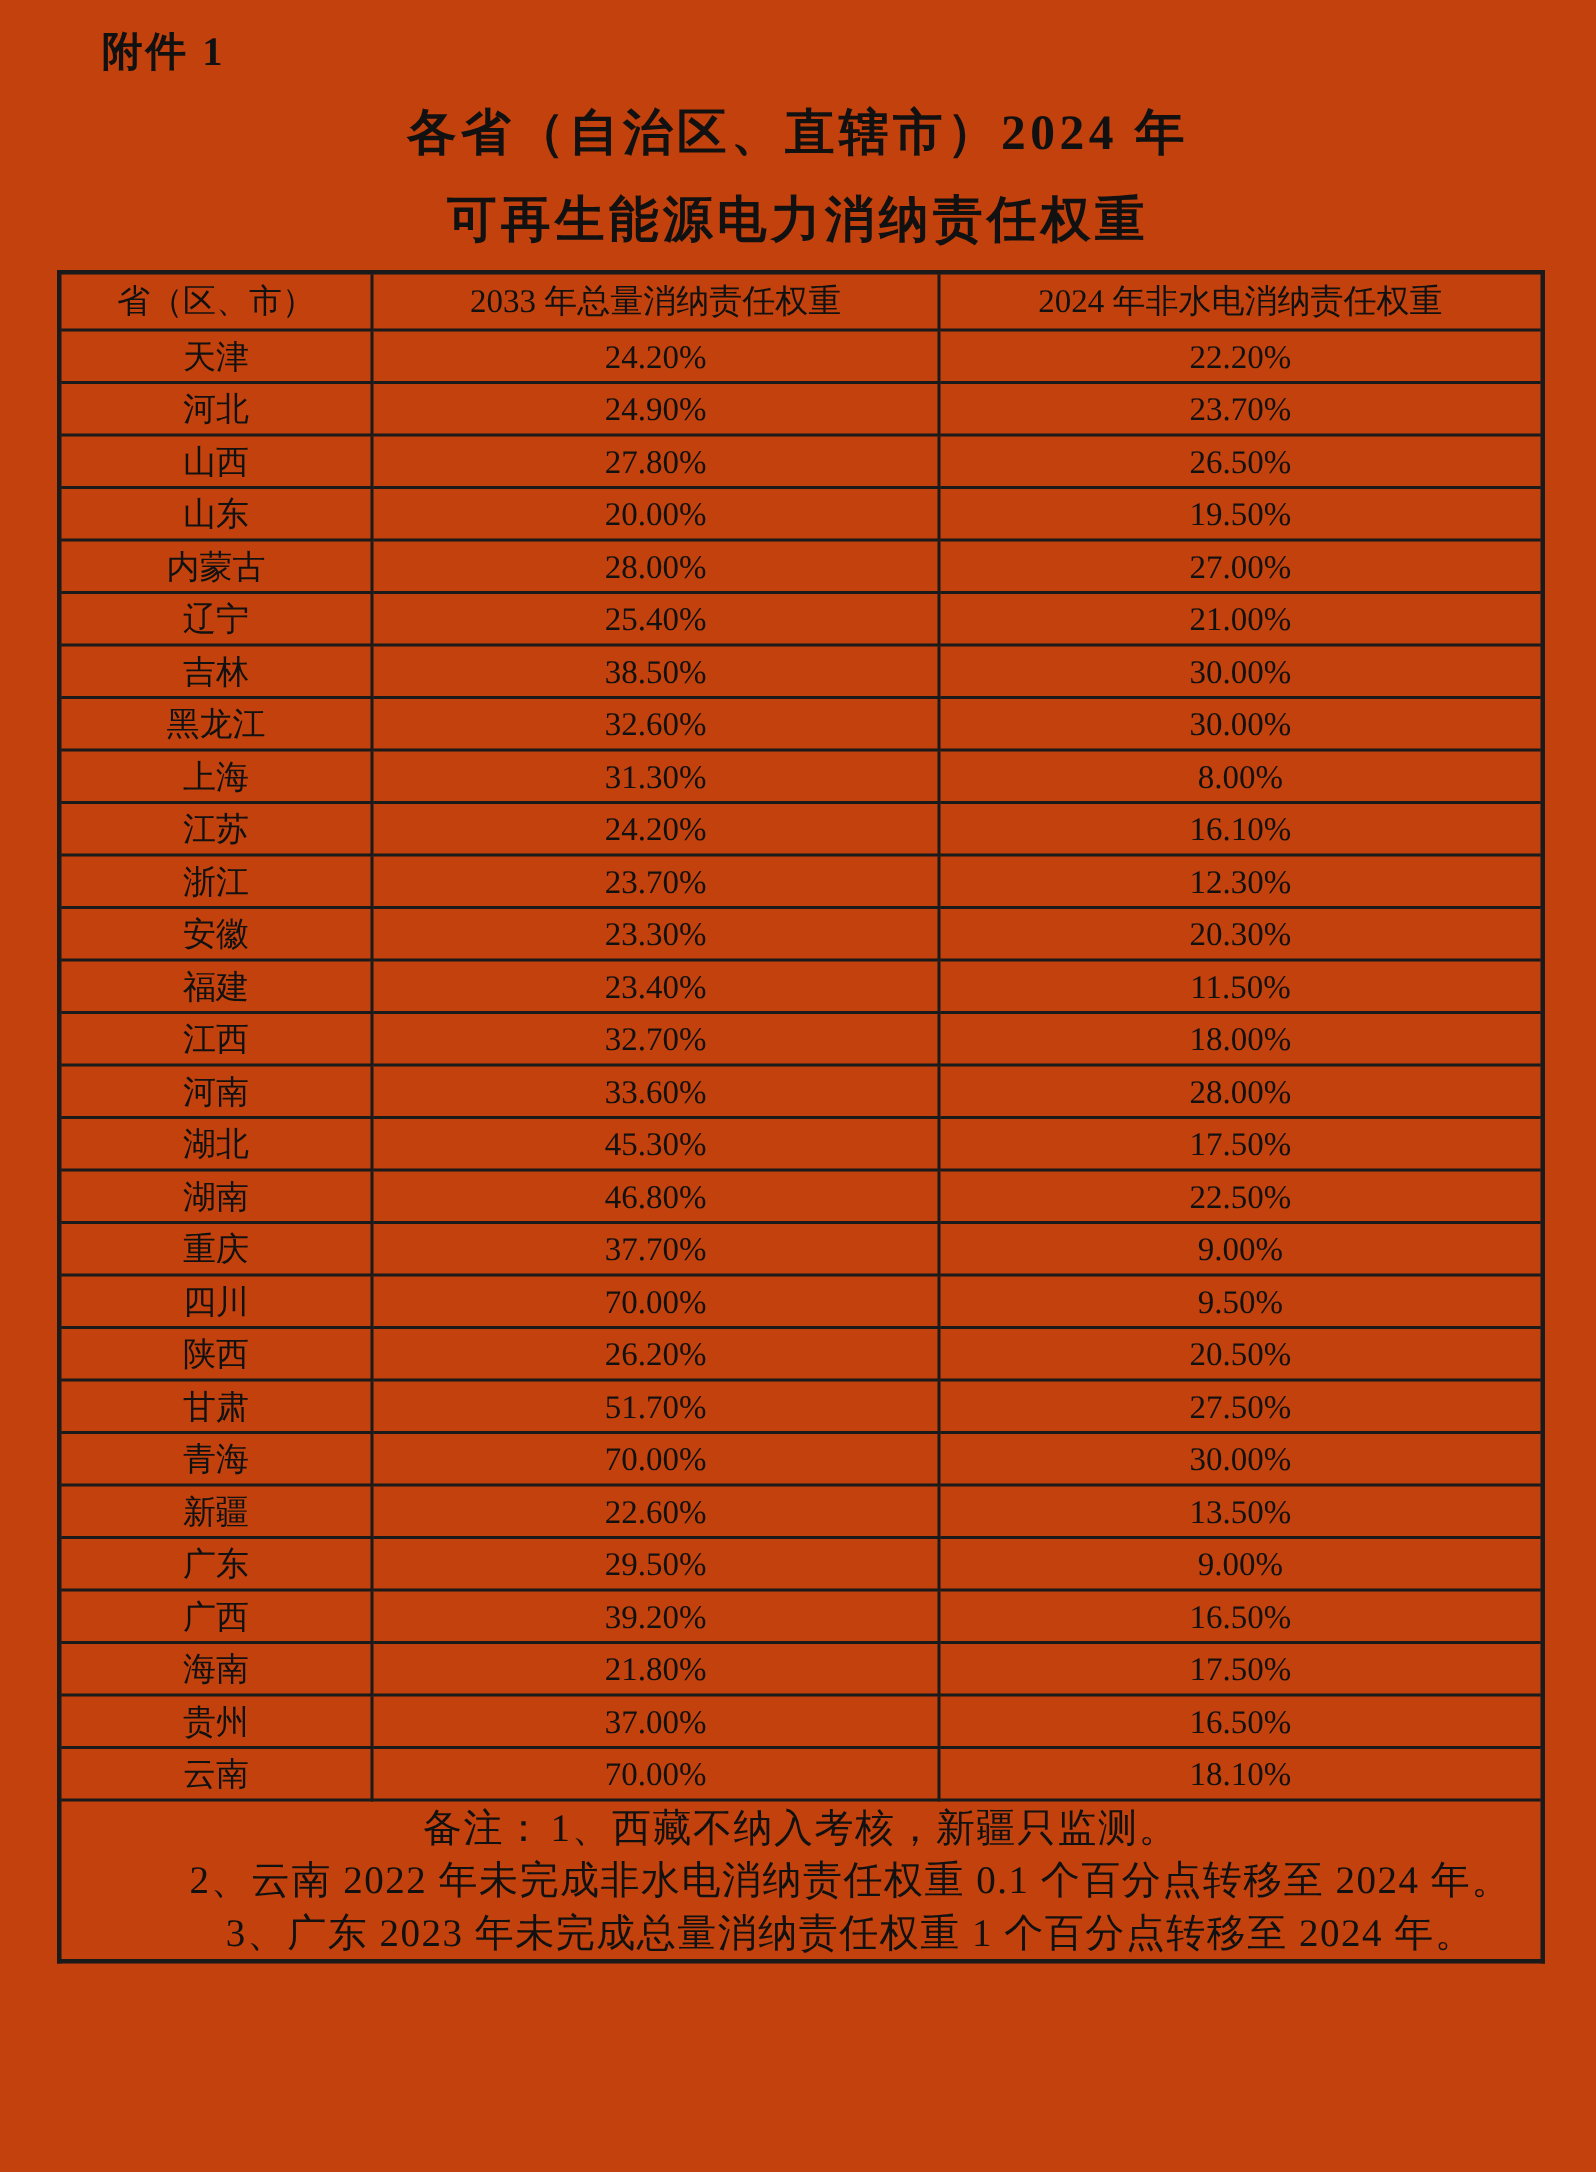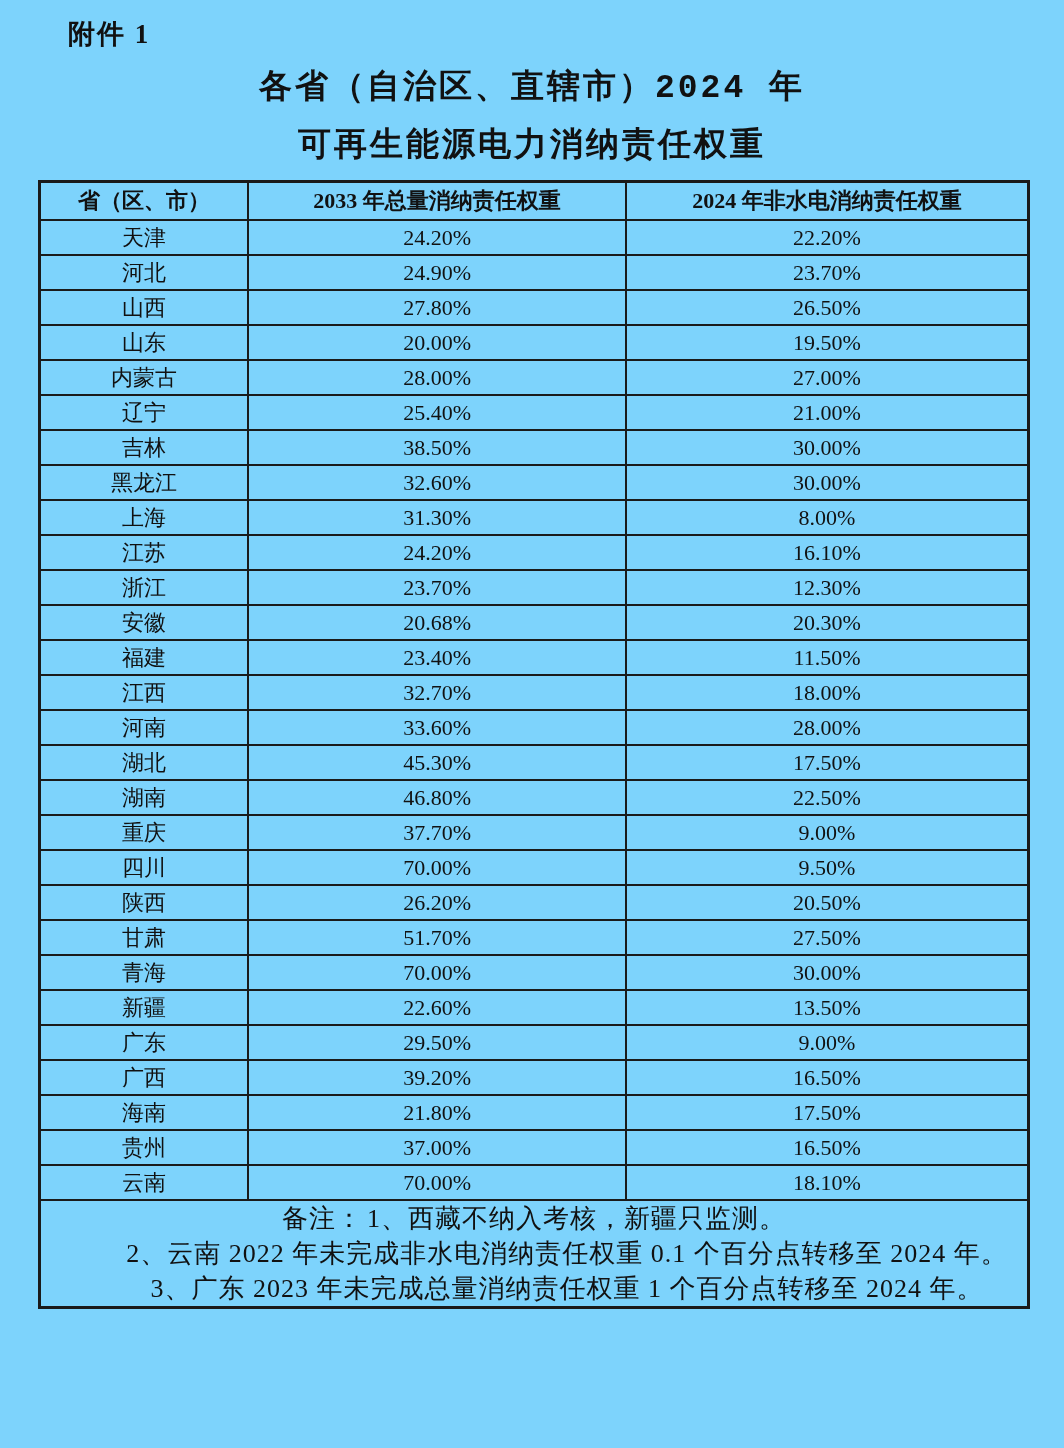--- a/index.html
+++ b/index.html
@@ -5,21 +5,21 @@
   html, body {
     margin: 0;
     padding: 0;
     background: #e8e8e8;
   }
   .page {
     position: relative;
     width: 1064px;
     height: 1448px;
     margin: 0 auto;
-    background: #7dd3fc;
+    background: #c2410c;
     color: #111;
     font-family: "Liberation Serif", "DejaVu Serif", serif;
     overflow: hidden;
   }
   .attachment-label {
     position: absolute;
     top: 16px;
     left: 68px;
     font-size: 27px;
     font-weight: bold;
@@ -28,40 +28,39 @@
   .title-block {
     padding-top: 60px;
     text-align: center;
   }
   .doc-title {
     margin: 0;
     font-size: 33px;
     font-weight: bold;
     line-height: 58px;
     letter-spacing: 3px;
-    font-family: Liberation Mono, monospace;
   }
   table.weights {
     width: 992px;
     margin: 4px 34px 0 38px;
     border-collapse: collapse;
     table-layout: fixed;
     border: 3px solid #1a1a1a;
   }
   table.weights th,
   table.weights td {
     border: 2px solid #1a1a1a;
     text-align: center;
     vertical-align: middle;
     font-size: 22px;
     padding: 0;
   }
   table.weights thead th {
     height: 36px;
-    font-weight: bold;
+    font-weight: normal;
   }
   table.weights tbody td {
     height: 33px;
   }
   col.c1 { width: 21.1%; }
   col.c2 { width: 38.2%; }
   col.c3 { width: 40.7%; }
   td.notes-cell {
     text-align: left;
     padding: 6px 12px 10px 14px;
@@ -155,21 +154,21 @@
           <td>24.20%</td>
           <td>16.10%</td>
         </tr>
         <tr>
           <td>浙江</td>
           <td>23.70%</td>
           <td>12.30%</td>
         </tr>
         <tr>
           <td>安徽</td>
-          <td>20.68%</td>
+          <td>23.30%</td>
           <td>20.30%</td>
         </tr>
         <tr>
           <td>福建</td>
           <td>23.40%</td>
           <td>11.50%</td>
         </tr>
         <tr>
           <td>江西</td>
           <td>32.70%</td>

